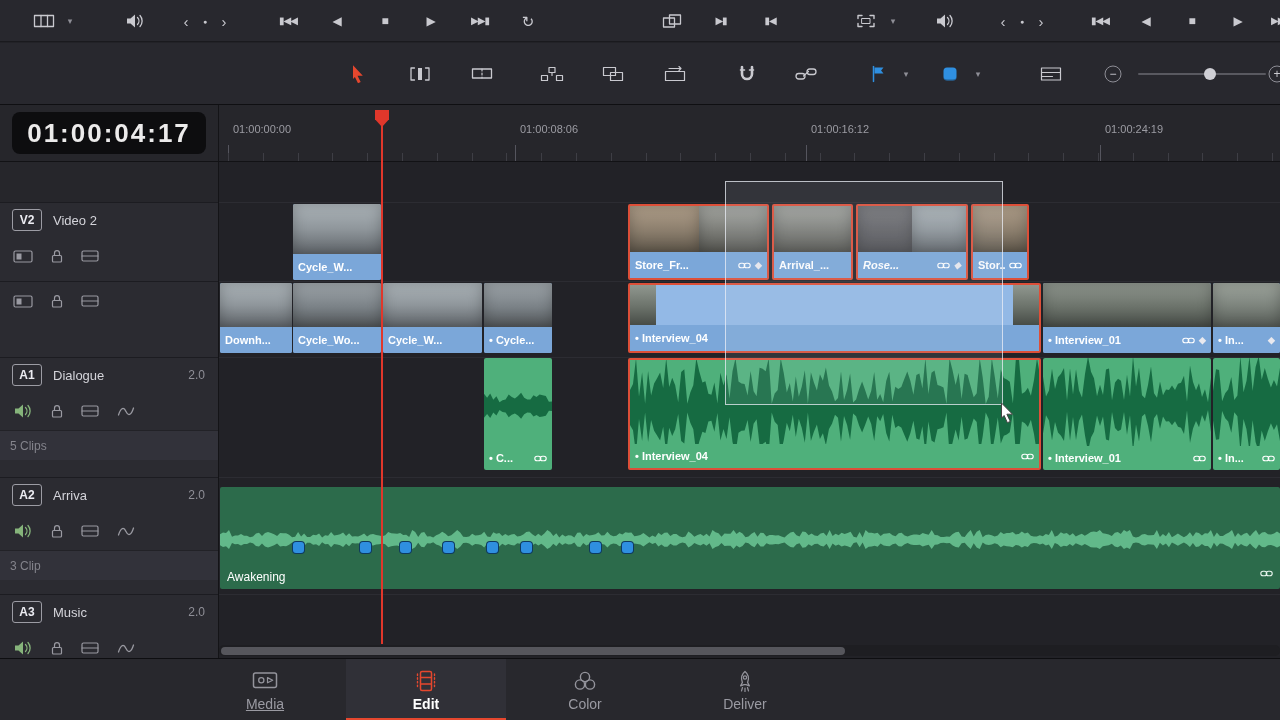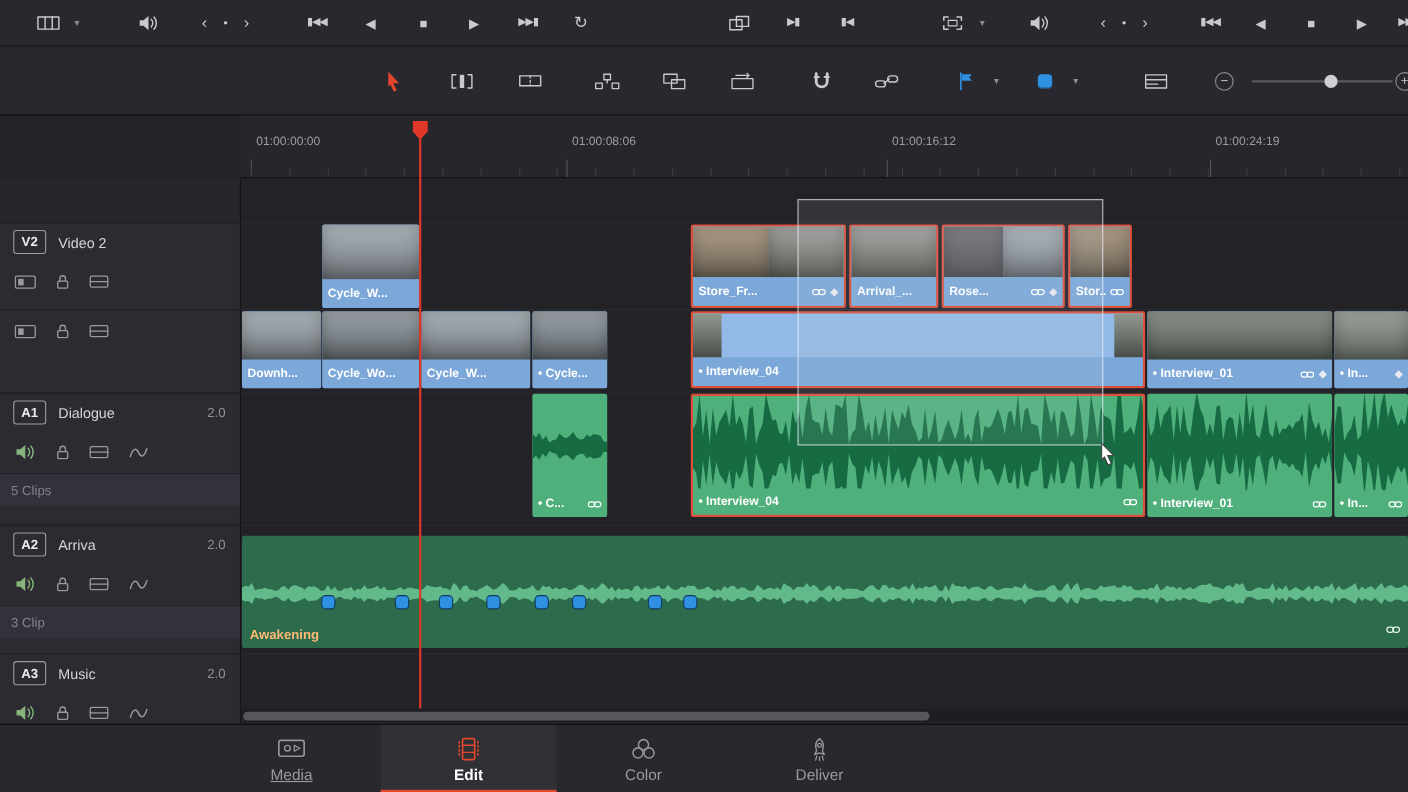--- a/index.html
+++ b/index.html
@@ -51,21 +51,21 @@
 .vlabel{position:absolute;left:0;right:0;bottom:0;height:26px;background:#7ba7d9;display:flex;align-items:center;gap:3px;padding:0 5px;color:#fff;font-size:11px;font-weight:bold;white-space:nowrap}
 .cliptext{flex:1 1 auto;overflow:hidden;min-width:0}
 .cicons{display:inline-flex;align-items:center;gap:4px;flex:0 0 auto}
 .cdia{font-size:9px;color:#e9e9ef;line-height:1}
 .clink svg{display:block}
 .aclip{background:#4fb07b}
 .awave{position:absolute;left:0;right:0;top:0;bottom:24px;overflow:hidden}
 .albl{position:absolute;left:0;right:0;bottom:0;height:24px;display:flex;align-items:center;gap:3px;padding:0 5px;color:#fff;font-size:11px;font-weight:bold;white-space:nowrap}
 .fxclip{background:#2c6b4b}
 .fxwave{position:absolute;left:0;top:0;right:0;bottom:0;overflow:hidden}
-.fxlabel{position:absolute;left:7px;bottom:5px;color:#fdba74;font-size:12px;font-weight:bold}
+.fxlabel{position:absolute;left:7px;bottom:5px;color:#ffffff;font-size:12px;font-weight:normal}
 .fxlink{position:absolute;right:7px;bottom:7px}
 .marker{position:absolute;top:55px;width:11px;height:11px;border-radius:3px;background:#2f8fe0;box-shadow:0 0 0 1px #0e3a60}
 
 .phline{position:absolute;top:112px;width:2px;height:532px;background:#e0372b;z-index:40}
 .phcap{position:absolute;top:110px;width:14px;height:17px;background:#e0372b;clip-path:polygon(0 0,100% 0,100% 55%,50% 100%,0 55%);z-index:41}
 .marquee{position:absolute;border:1px solid rgba(235,238,245,.75);background:rgba(205,215,230,.10);z-index:45}
 #cursor{position:absolute;z-index:50}
 .hscroll{position:absolute;left:219px;top:645px;width:1061px;height:11px;background:#1e1e22;border-radius:5px;z-index:30}
 .hthumb{position:absolute;top:1.5px;height:8px;background:#56565c;border-radius:4px}
 
@@ -208,20 +208,23 @@
         <div class="zslider">
           <div class="ztrack"></div>
           <div class="zhandle"></div>
         </div>
       </div>
       <div class="tbi" style="left: 1277px;">
         <span class="zoomc">+</span>
       </div>
     </div>
 
+  <div class="tcrow">
+    <div class="tcbox">01:00:04:17</div>
+  </div>
   <div class="ruler" id="ruler">
       <div class="rlab" style="left:14px">01:00:00:00</div>
       <div class="rtickmaj" style="left:9px"></div>
       <div class="rlab" style="left:301px">01:00:08:06</div>
       <div class="rtickmaj" style="left:296px"></div>
       <div class="rlab" style="left:592px">01:00:16:12</div>
       <div class="rtickmaj" style="left:587px"></div>
       <div class="rlab" style="left:886px">01:00:24:19</div>
       <div class="rtickmaj" style="left:881px"></div>
       <div class="rtick" style="left:9.0px"></div>
@@ -435,21 +438,21 @@
             <span class="cdia">◆</span>
           </span>
         </div>
       </div>
       <div class="clip vclip sel" style="left: 772px; top: 204px; width: 81px; height: 76px;">
         <div class="th th-store2"></div>
         <div class="vlabel">
           <span class="cliptext">Arrival_...</span>
         </div>
       </div>
-      <div class="clip vclip sel" style="left: 856px; top: 204px; width: 112px; height: 76px;">
+      <div class="clip vclip sel" style="left: 856px; top: 204px; width: 112px; height: 76px; font-style: italic;">
         <div class="th half th-dark"></div>
         <div class="th half r th-street"></div>
         <div class="vlabel">
           <span class="cliptext">Rose...</span>
           <span class="cicons">
             <span class="clink">
               <svg width="13" height="9" viewBox="0 0 13 9" xmlns="http://www.w3.org/2000/svg">
                 <rect x="0.8" y="2.2" width="6" height="4.6" rx="2.3" stroke="#ffffff" fill="none" stroke-width="1.1"></rect>
                 <rect x="6.2" y="2.2" width="6" height="4.6" rx="2.3" stroke="#ffffff" fill="none" stroke-width="1.1"></rect>
               </svg>

